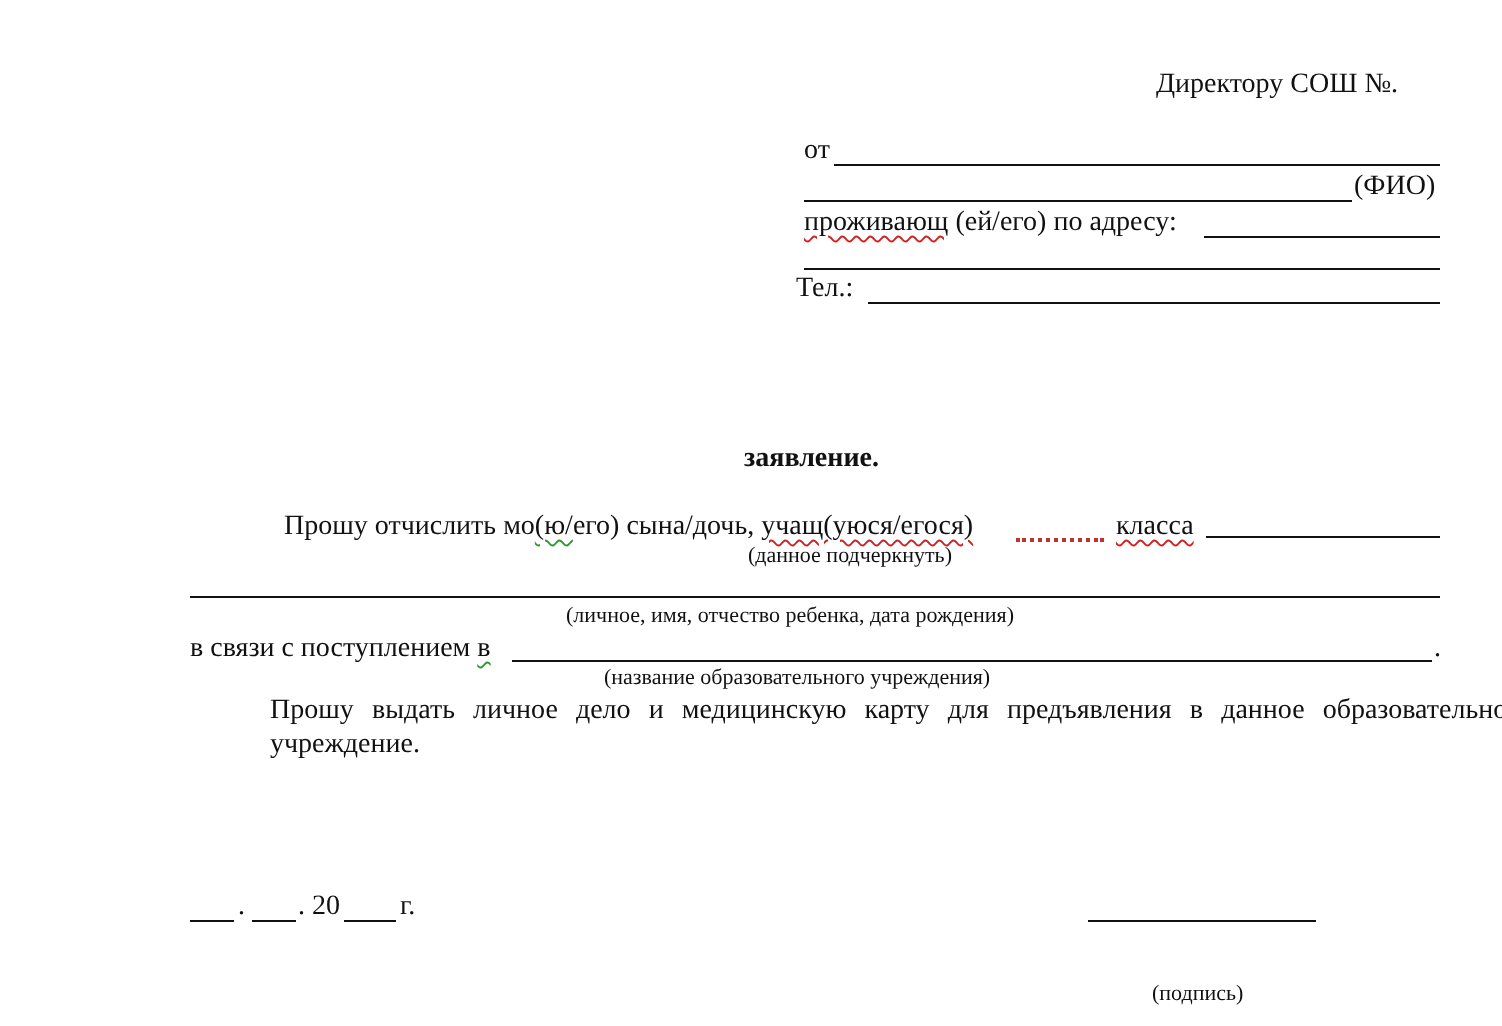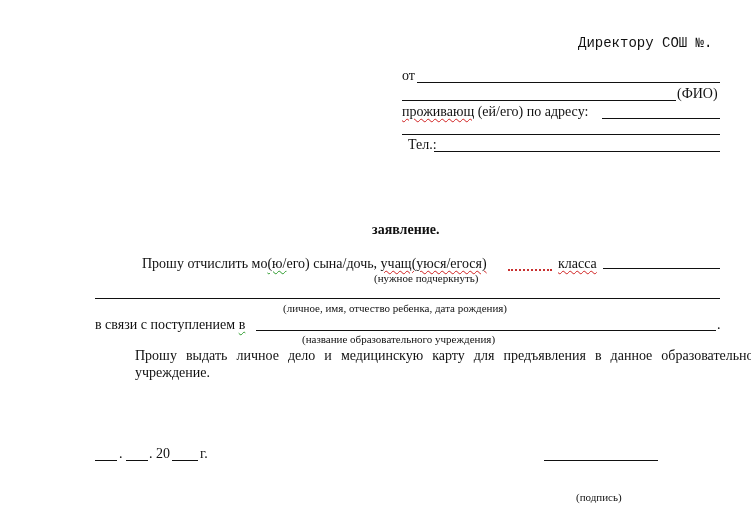--- a/index.html
+++ b/index.html
@@ -49,50 +49,50 @@
       position: absolute;
       font-size: 14px;
       line-height: 17px;
       text-align: justify;
       text-align-last: left;
     }
   </style>
 </head>
 <body>
 
-<div class="t" style="left:578px; top:35px;font-family:Liberation Mono, monospace;">Директору СОШ №.</div>
+<div class="t" style="left:578px; top:35px;">Директору СОШ №.</div>
 
 <div class="t" style="left:402px; top:68px;">от</div>
 <div class="line" style="left:417px; top:82px; width:303px;"></div>
 
 <div class="line" style="left:402px; top:100px; width:274px;"></div>
 <div class="t" style="left:677px; top:86px;">(ФИО)</div>
 
 <div class="t" style="left:402px; top:104px;">
   <span class="wavy-red">проживающ</span><span> (ей/его) по адресу:</span>
 </div>
 <div class="line" style="left:602px; top:118px; width:118px;"></div>
 
 <div class="line" style="left:402px; top:134px; width:318px;"></div>
 
-<div class="t" style="left:408px; top:137px;">Тел.:</div>
+<div class="t" style="left:398px; top:137px;">Тел.:</div>
 <div class="line" style="left:434px; top:151px; width:286px;"></div>
 
 <div class="t" style="left:372px; top:222px;font-weight:bold;">заявление.</div>
 
 <div class="t" style="left:142px; top:256px;">
   <span>Прошу отчислить </span><span>мо</span><span class="wavy-green">(ю/</span><span>его) сына/дочь, </span><span class="wavy-red">учащ(уюся/егося)</span>
 </div>
 <div class="dotted-red" style="left:508px; top:269px; width:44px;"></div>
 <div class="t" style="left:558px; top:256px;">
   <span class="wavy-red">класса</span>
 </div>
 <div class="line" style="left:603px; top:268px; width:117px;"></div>
 
-<div class="t small" style="left:374px; top:272px;">(нужное подчеркнуть)</div>
+<div class="t small" style="left:374px; top:272px;">(данное подчеркнуть)</div>
 
 <div class="line" style="left:95px; top:298px; width:625px;"></div>
 <div class="t small" style="left:283px; top:302px;">(личное, имя, отчество ребенка, дата рождения)</div>
 
 <div class="t" style="left:95px; top:317px;">
   <span>в связи с поступлением </span><span class="wavy-green">в</span>
 </div>
 <div class="line" style="left:256px; top:330px; width:460px;"></div>
 <div class="t" style="left:717px; top:317px;">.</div>
 <div class="t small" style="left:302px; top:333px;">(название образовательного учреждения)</div>

